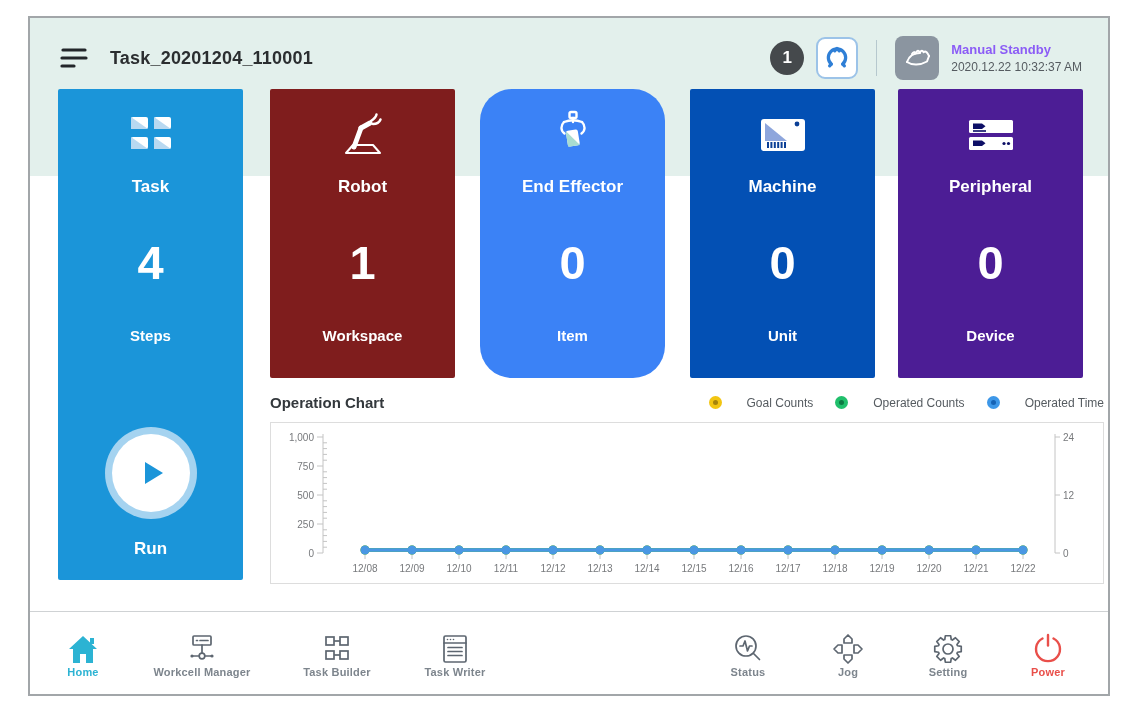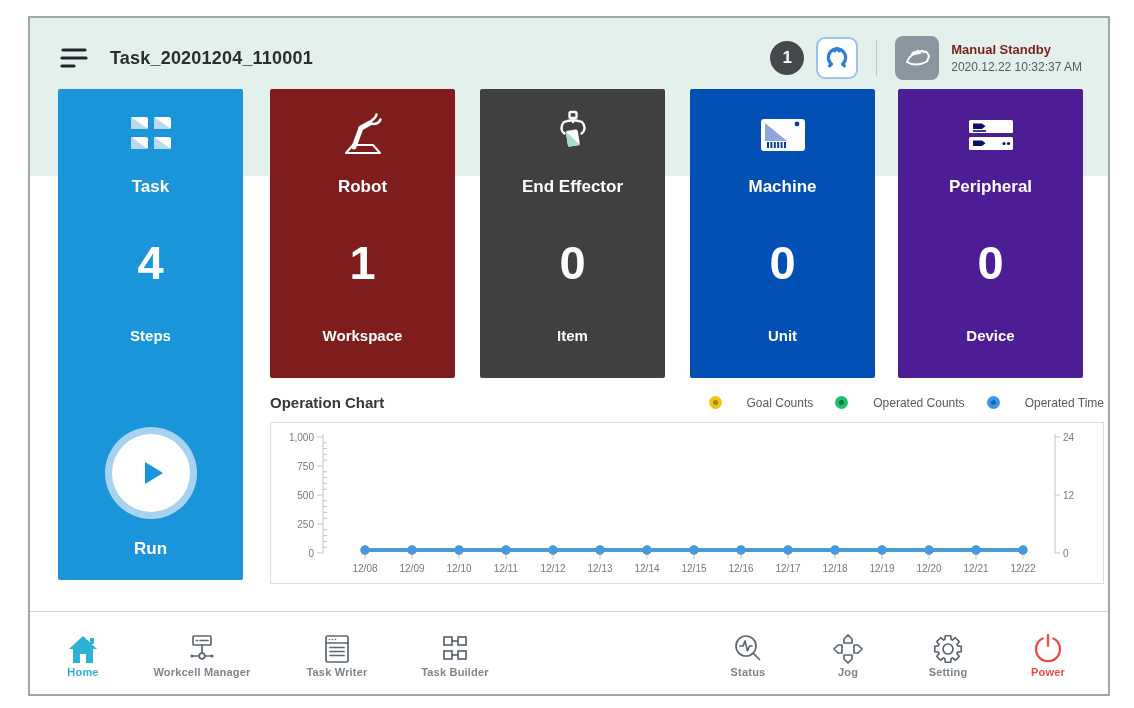--- a/index.html
+++ b/index.html
@@ -12,29 +12,29 @@
   .top-bar { position:absolute; left:0; top:4px; width:100%; height:72px; display:flex; align-items:center; justify-content:space-between; padding:0 26px 0 30px; }
   .tb-left { display:flex; align-items:center; gap:22px; }
   .hamburger { width:28px; height:24px; cursor:pointer; }
   .page-title { font-size:18px; font-weight:bold; color:#2b2e30; letter-spacing:.2px; }
   .tb-right { display:flex; align-items:center; gap:12px; }
   .badge { width:34px; height:34px; border-radius:50%; background:#45494c; color:#fff; font-size:17px; font-weight:bold; display:flex; align-items:center; justify-content:center; }
   .servo-btn { width:42px; height:42px; border-radius:9px; background:#fff; border:2px solid #9cc3e8; display:flex; align-items:center; justify-content:center; }
   .tb-divider { width:1px; height:36px; background:#b6c8ce; margin:0 6px; }
   .mode-box { width:44px; height:44px; border-radius:8px; background:#8b95a0; display:flex; align-items:center; justify-content:center; }
   .mode-text { display:flex; flex-direction:column; justify-content:center; line-height:1.35; }
-  .mode-label { font-size:13px; font-weight:bold; color:#7f1d1d; }
+  .mode-label { font-size:13px; font-weight:bold; color:#8b5cf6; }
   .mode-datetime { font-size:12px; color:#555b60; }
 
   
   .card { position:absolute; top:71px; width:185px; border-radius:2px; color:#fff; text-align:center; }
   .card-std { height:289px; }
   .card-task { left:28px; height:491px; background:#1b95d9; }
   .card-robot { left:240px; background:#7f1d1d; }
-  .card-ee { left:450px; background:#404040; }
+  .card-ee { left:450px; background:#3b82f6;border-radius:32px; }
   .card-machine { left:660px; background:#0350b4; }
   .card-periph { left:868px; background:#4c1d95; }
   .c-icon { position:absolute; top:20px; left:0; width:100%; height:52px; display:flex; align-items:center; justify-content:center; }
   .c-label { position:absolute; top:88px; width:100%; font-size:17px; font-weight:bold; }
   .c-value { position:absolute; top:146px; width:100%; font-size:47px; font-weight:bold; }
   .c-unit { position:absolute; top:238px; width:100%; font-size:15px; font-weight:bold; }
   .run-wrap { position:absolute; top:338px; left:0; width:100%; display:flex; flex-direction:column; align-items:center; }
   .run-circle { width:92px; height:92px; border-radius:50%; background:#a5d3f0; display:flex; align-items:center; justify-content:center; cursor:pointer; }
   .run-inner { width:78px; height:78px; border-radius:50%; background:#fff; display:flex; align-items:center; justify-content:center; }
   .run-label { margin-top:20px; font-size:17px; font-weight:bold; color:#fff; }
@@ -354,42 +354,42 @@
           <rect x="8" y="4" width="18" height="9" rx="1"></rect>
           <path d="M11.5 8.5 h1 M15 8.5 h8"></path>
           <path d="M17 13 V21"></path>
           <circle cx="17" cy="24" r="2.8"></circle>
           <path d="M7 24 H14.2 M19.8 24 H27"></path>
           <circle cx="7" cy="24" r="1.6" fill="#5d6670" stroke="none"></circle>
           <circle cx="27" cy="24" r="1.6" fill="#5d6670" stroke="none"></circle>
         </svg>
         <div class="nav-label">Workcell Manager</div>
       </div>
+      <div class="nav-item nav-tb">
+        <svg width="34" height="34" viewBox="0 0 34 34" fill="none" stroke="#5d6670" stroke-width="1.7">
+          <rect x="6" y="5" width="8" height="8"></rect>
+            <rect x="20" y="5" width="8" height="8"></rect>
+            <path d="M14 9 H20"></path>
+          <rect x="6" y="19" width="8" height="8"></rect>
+            <rect x="20" y="19" width="8" height="8"></rect>
+            <path d="M14 23 H20"></path>
+        </svg>
+        <div class="nav-label">Task Builder</div>
+      </div>
       <div class="nav-item nav-tw">
         <svg width="34" height="34" viewBox="0 0 34 34" fill="none" stroke="#5d6670" stroke-width="1.7" stroke-linecap="round">
           <rect x="6" y="4" width="22" height="26" rx="1.5"></rect>
           <path d="M6 11 H28"></path>
           <circle cx="9.5" cy="7.5" r="0.8" fill="#5d6670" stroke="none"></circle>
           <circle cx="12.5" cy="7.5" r="0.8" fill="#5d6670" stroke="none"></circle>
           <circle cx="15.5" cy="7.5" r="0.8" fill="#5d6670" stroke="none"></circle>
           <path d="M10 15.5 H24 M10 19.5 H24 M10 23.5 H24"></path>
         </svg>
         <div class="nav-label">Task Writer</div>
       </div>
-      <div class="nav-item nav-tb">
-        <svg width="34" height="34" viewBox="0 0 34 34" fill="none" stroke="#5d6670" stroke-width="1.7">
-          <rect x="6" y="5" width="8" height="8"></rect>
-            <rect x="20" y="5" width="8" height="8"></rect>
-            <path d="M14 9 H20"></path>
-          <rect x="6" y="19" width="8" height="8"></rect>
-            <rect x="20" y="19" width="8" height="8"></rect>
-            <path d="M14 23 H20"></path>
-        </svg>
-        <div class="nav-label">Task Builder</div>
-      </div>
     </div>
     <div class="nav-group">
       <div class="nav-item nav-status">
         <svg width="34" height="34" viewBox="0 0 34 34" fill="none" stroke="#5d6670" stroke-width="1.7" stroke-linecap="round" stroke-linejoin="round">
           <circle cx="15" cy="14" r="10"></circle>
           <path d="M9 14 H12 L14 9 L16.5 19 L18.5 14 H21"></path>
           <path d="M22.5 21.5 L28.5 27.5"></path>
         </svg>
         <div class="nav-label">Status</div>
       </div>

